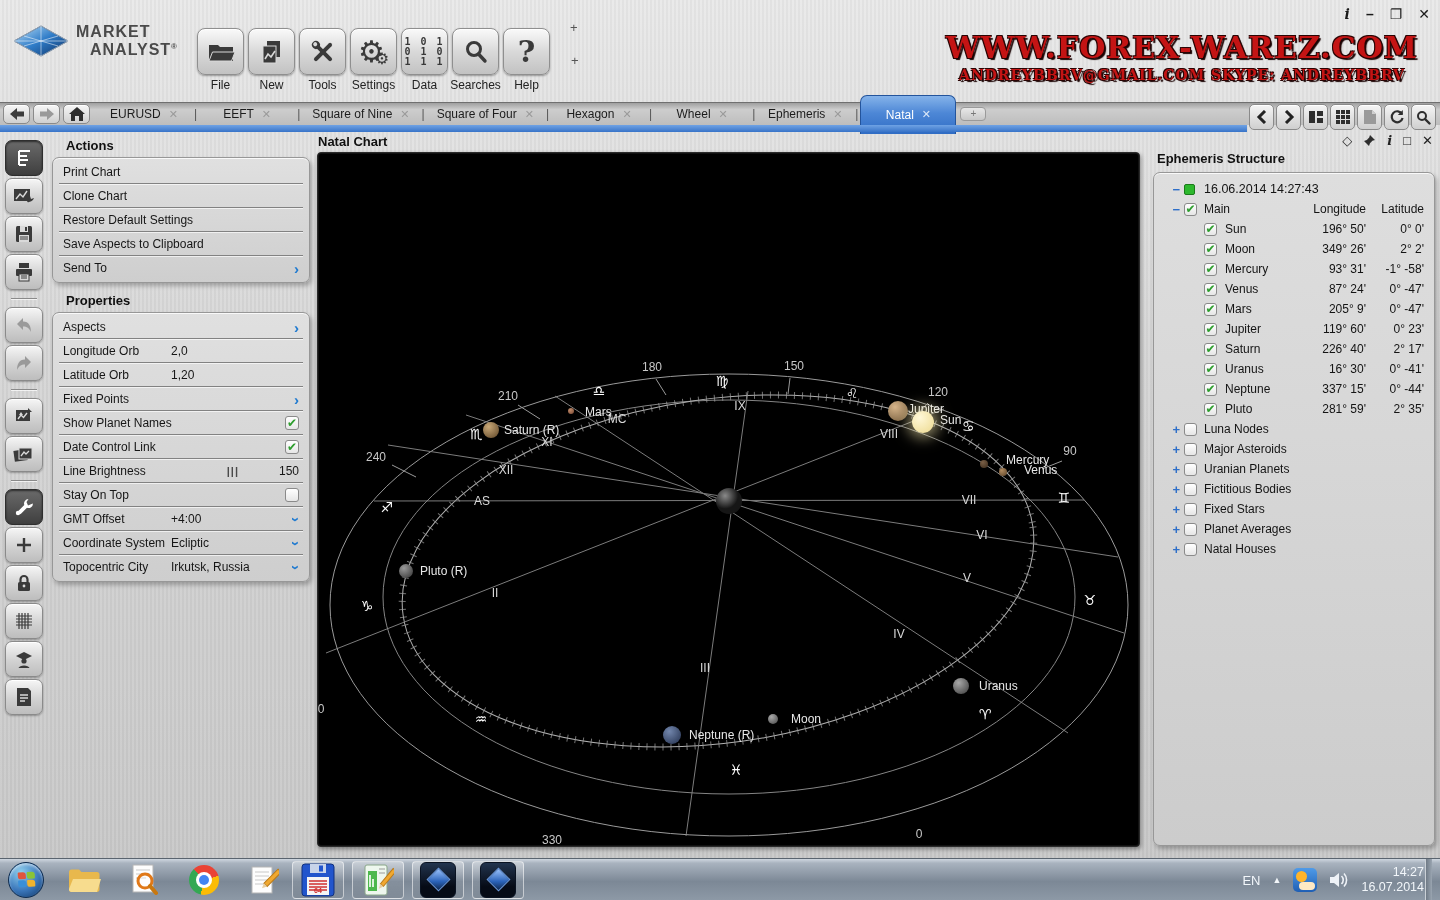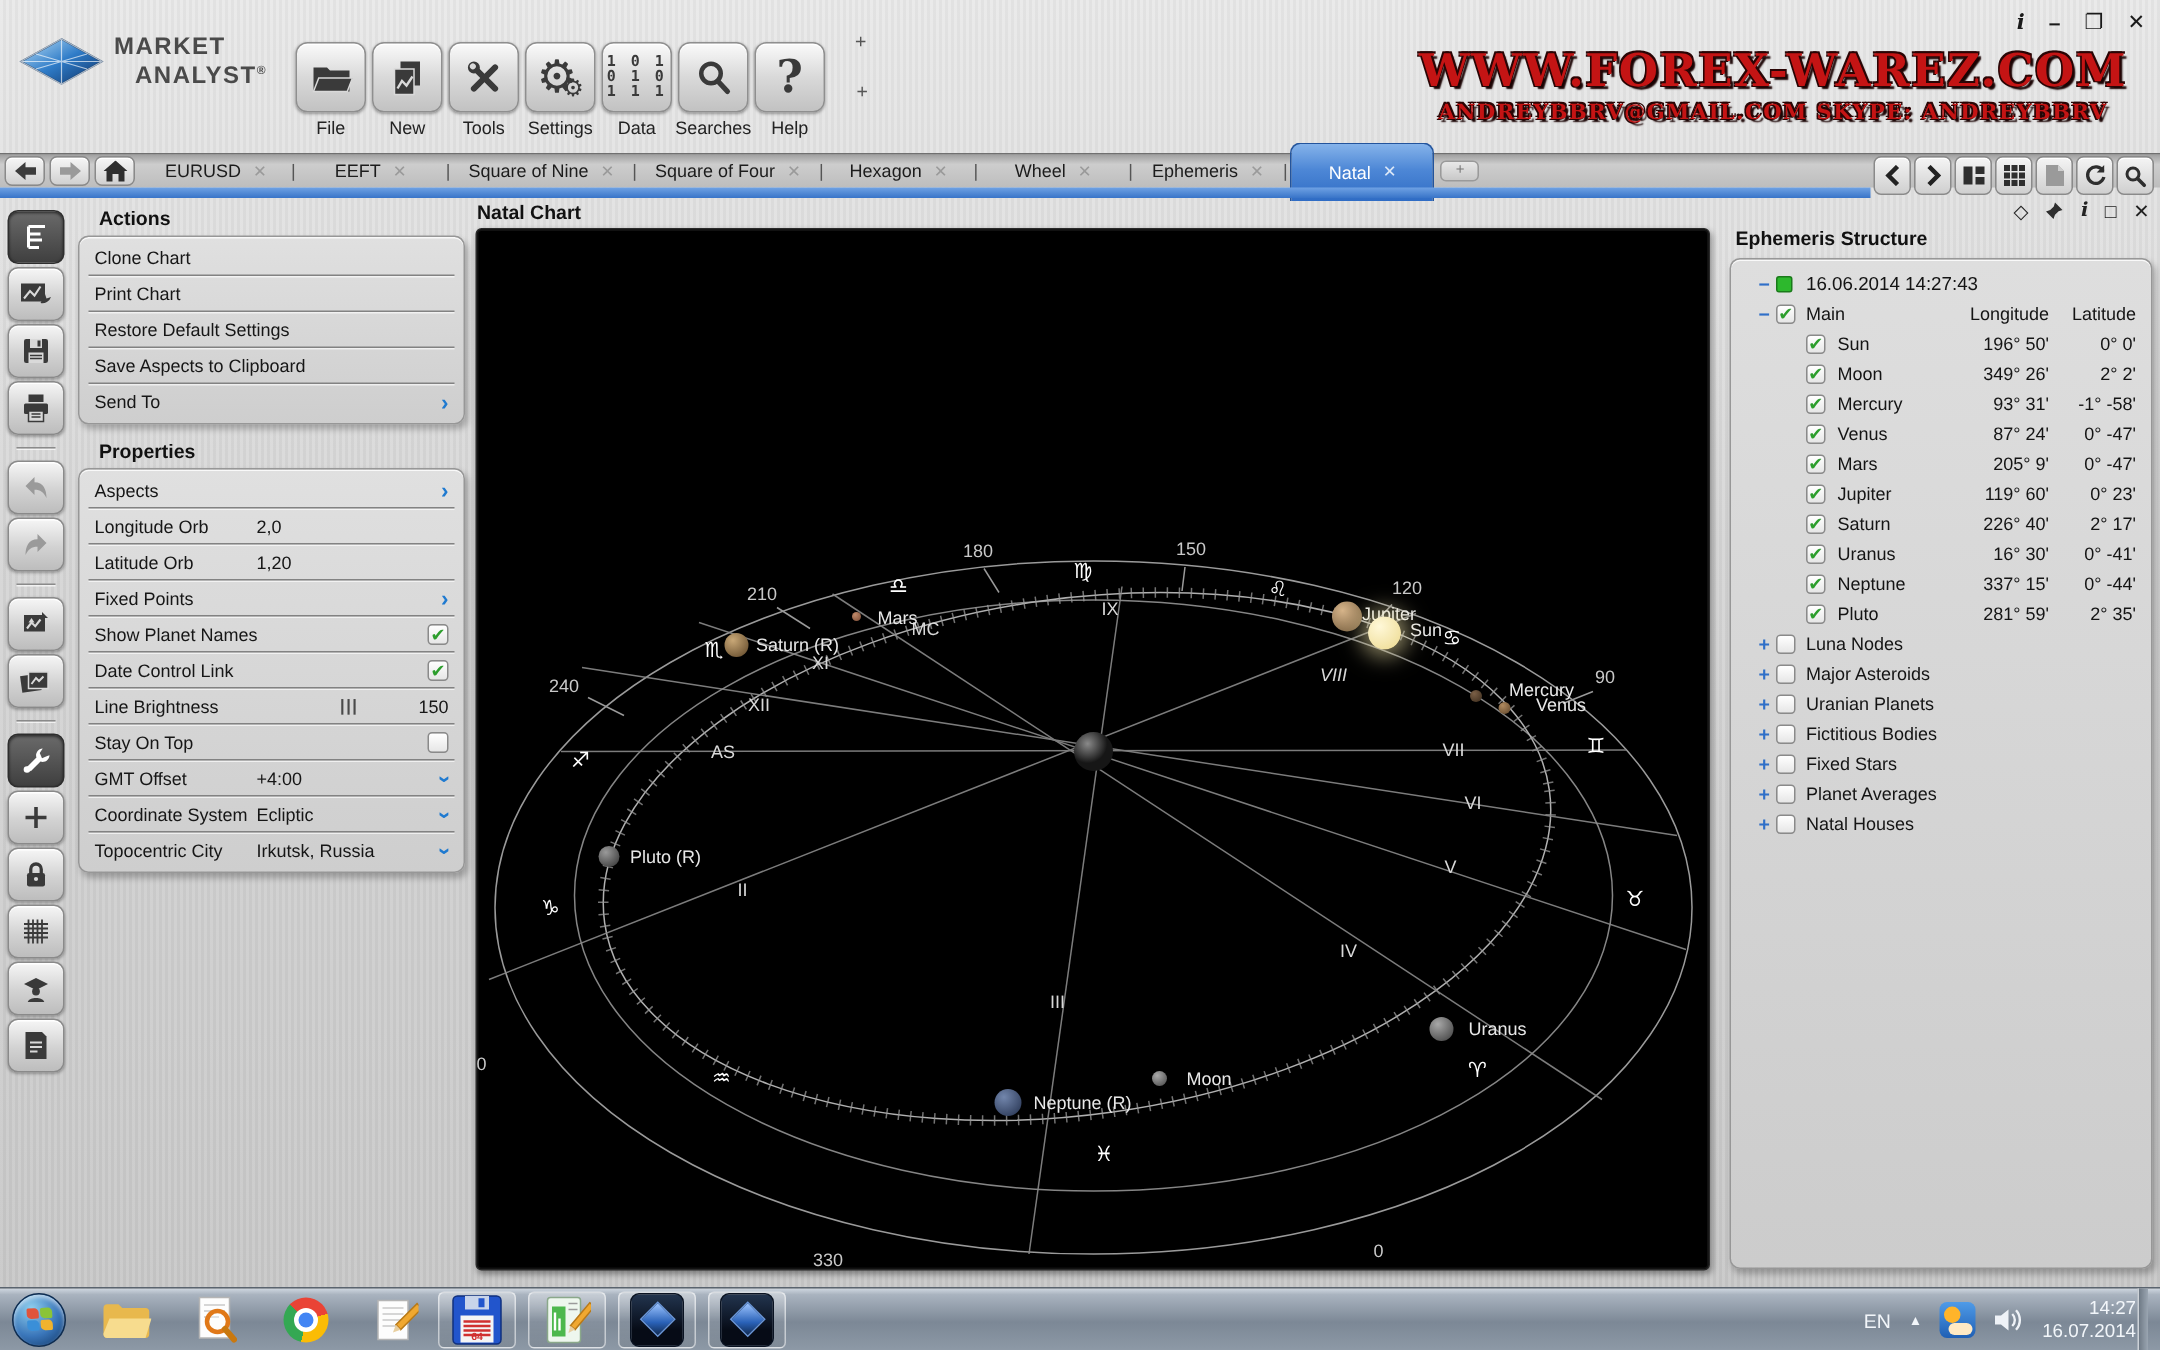--- a/index.html
+++ b/index.html
@@ -459,24 +459,24 @@
         <path d="M2 1h11l3 3v15H2z" fill="#3a3a3a"></path>
           <path d="M5 8h8M5 11h8M5 14h5" stroke="#d9d9d9" stroke-width="1.4"></path>
         </svg>
       </div>
   </aside>
 
   <section class="left-panel">
     <div class="panel-title">Actions</div>
     <div class="panel" id="actions-list">
         <div class="prow">
+          <span class="lbl">Print Chart</span>
+        </div>
+        <div class="prow">
           <span class="lbl">Clone Chart</span>
-        </div>
-        <div class="prow">
-          <span class="lbl">Print Chart</span>
         </div>
         <div class="prow">
           <span class="lbl">Restore Default Settings</span>
         </div>
         <div class="prow">
           <span class="lbl">Save Aspects to Clipboard</span>
         </div>
         <div class="prow">
           <span class="lbl">Send To</span>
           <span class="rt">
@@ -605,21 +605,21 @@
       <span class="clabel glyph" style="left: 534px; top: 240px;">♌</span>
       <span class="clabel glyph" style="left: 650px; top: 273px;">♋</span>
       <span class="clabel glyph" style="left: 746px; top: 345px;">♊</span>
       <span class="clabel glyph" style="left: 772px; top: 447px;">♉</span>
       <span class="clabel glyph" style="left: 667px; top: 561px;">♈</span>
       <span class="clabel glyph" style="left: 418px; top: 617px;">♓</span>
       <span class="clabel glyph" style="left: 163px; top: 566px;">♒</span>
       <span class="clabel glyph" style="left: 49px; top: 453px;">♑</span>
       <span class="clabel glyph" style="left: 69px; top: 354px;">♐</span>
       <span class="clabel house" style="left: 422px; top: 253px;">IX</span>
-      <span class="clabel house" style="left: 571px; top: 297px; font-style: italic;">VIII</span>
+      <span class="clabel house" style="left: 571px; top: 281px;">VIII</span>
       <span class="clabel house" style="left: 299px; top: 266px;">MC</span>
       <span class="clabel house" style="left: 229px; top: 289px;">XI</span>
       <span class="clabel house" style="left: 188px; top: 317px;">XII</span>
       <span class="clabel house" style="left: 164px; top: 348px;">AS</span>
       <span class="clabel house" style="left: 177px; top: 440px;">II</span>
       <span class="clabel house" style="left: 387px; top: 515px;">III</span>
       <span class="clabel house" style="left: 581px; top: 481px;">IV</span>
       <span class="clabel house" style="left: 649px; top: 425px;">V</span>
       <span class="clabel house" style="left: 664px; top: 382px;">VI</span>
       <span class="clabel house" style="left: 651px; top: 347px;">VII</span>

